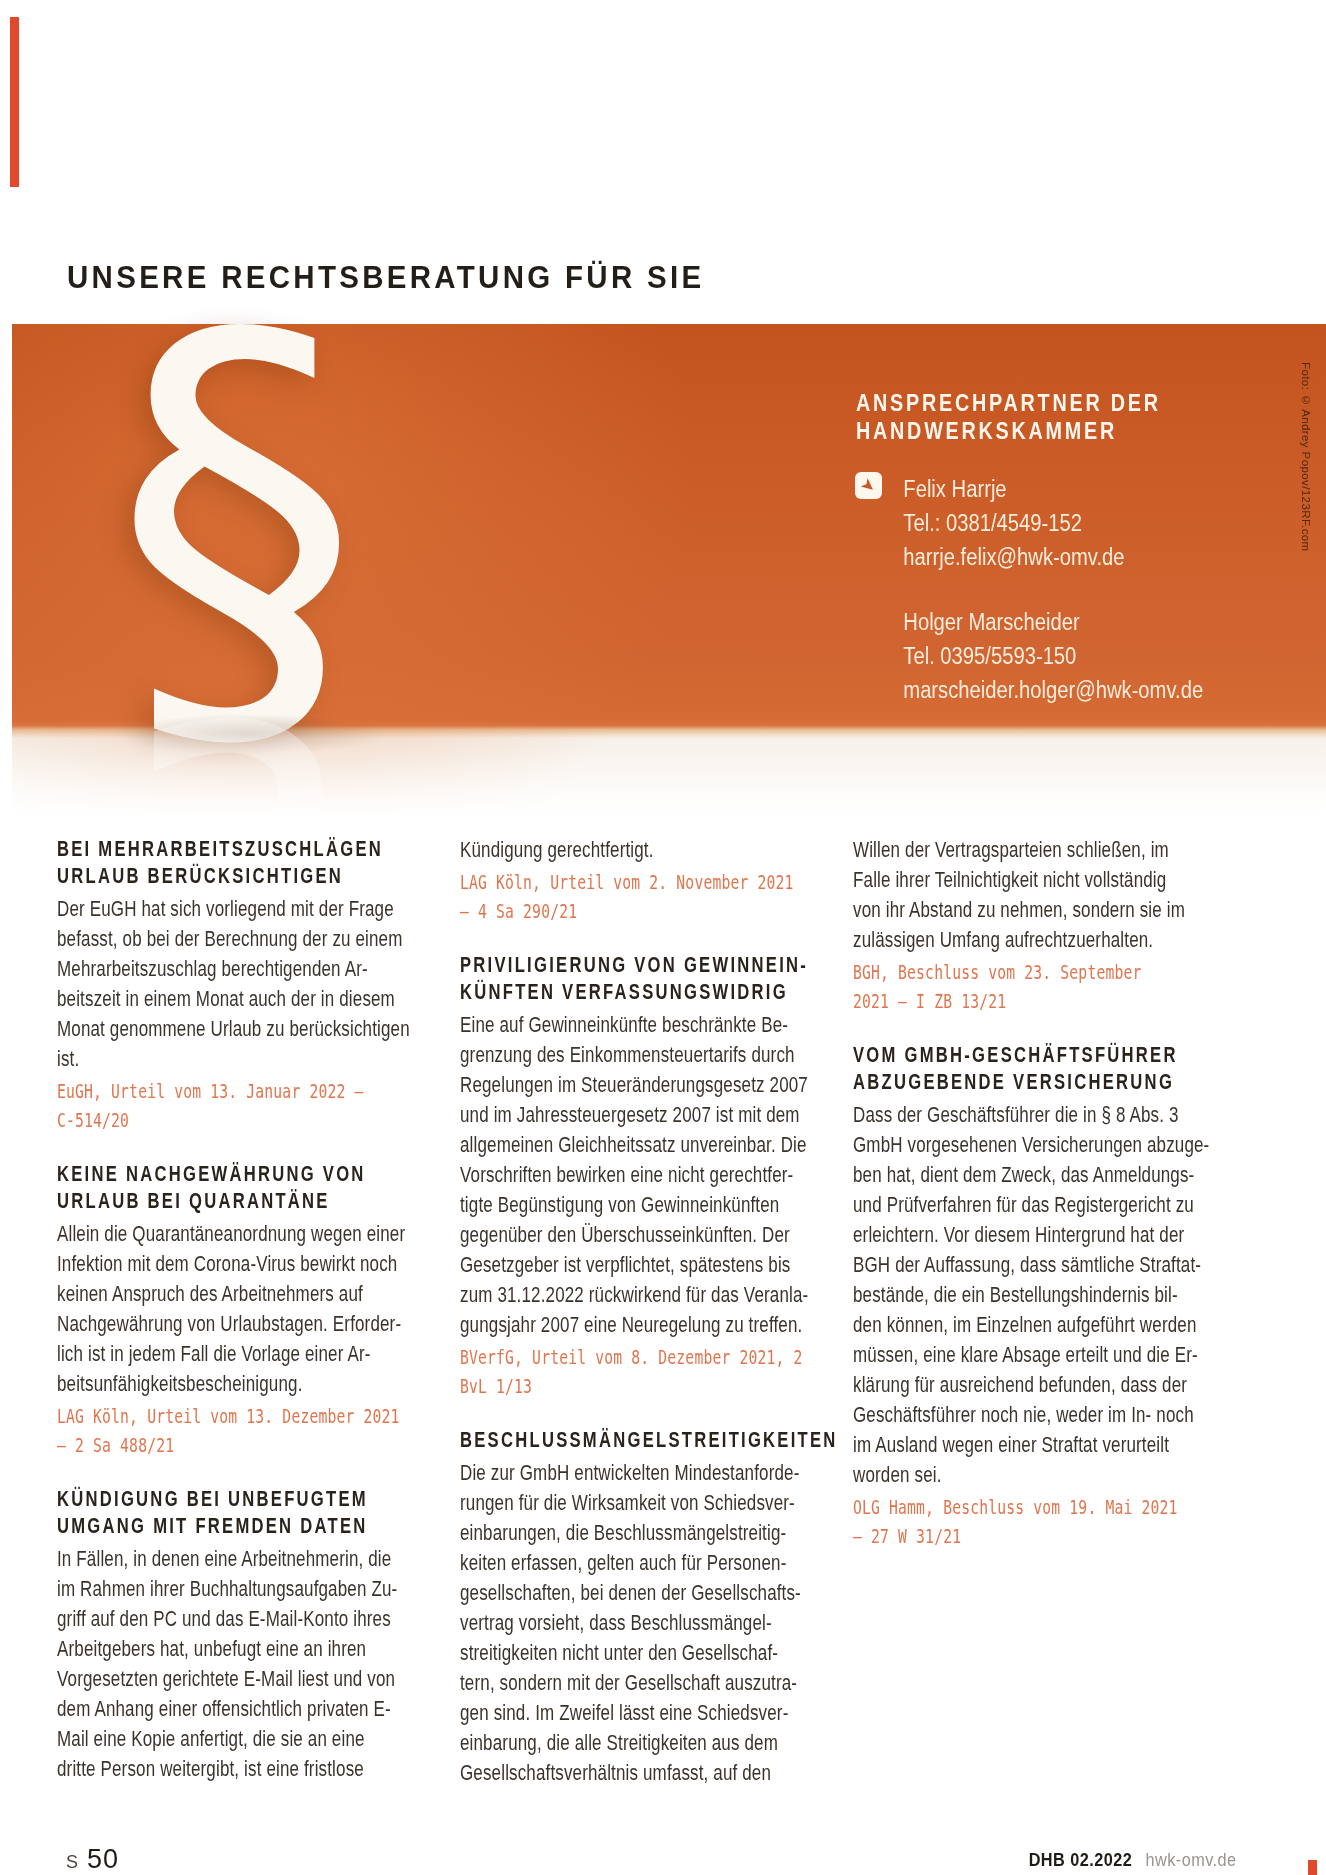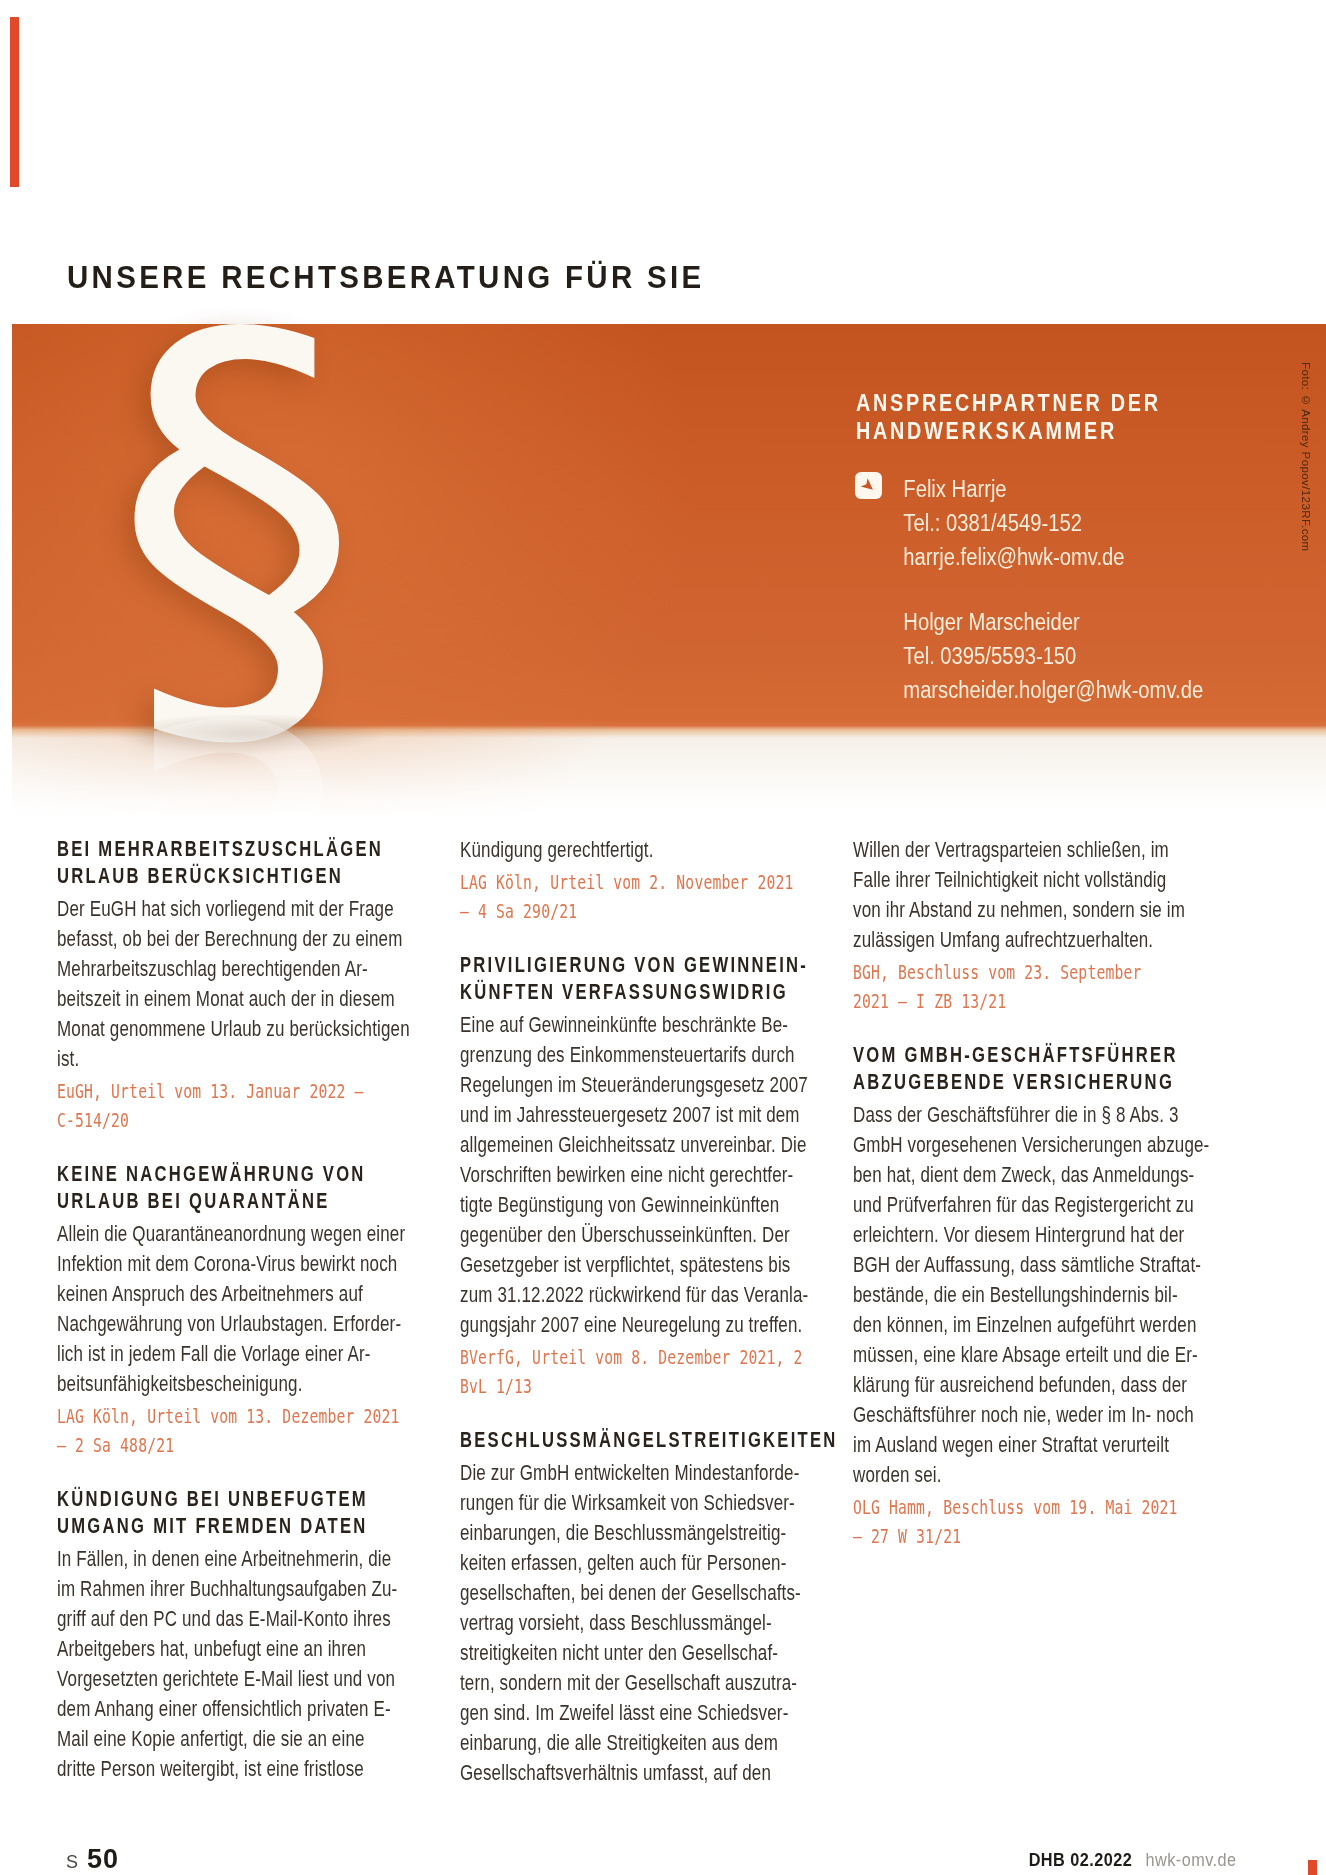--- a/index.html
+++ b/index.html
@@ -52,21 +52,21 @@
   .block.citation{margin-top:3px;margin-bottom:25px;}
   .h-line{font-size:22px;font-weight:800;letter-spacing:3px;line-height:27px;color:#2a231c;
           white-space:nowrap;}
   .b-line{font-size:22.5px;line-height:30px;color:#3b332b;letter-spacing:.2px;white-space:nowrap;}
   .c-line{font-family:"DejaVu Sans Mono",monospace;font-size:19.5px;line-height:29px;
           color:#e0754d;letter-spacing:.2px;white-space:nowrap;}
 
   
   #footer-left{position:absolute;left:66px;top:1827px;display:flex;align-items:baseline;}
   #footer-page-label{font-size:18px;color:#4a453e;letter-spacing:1px;}
-  #footer-page-number{font-size:27px;font-weight:700;color:#1f1b16;margin-left:8px;letter-spacing:1px;}
+  #footer-page-number{font-size:27px;font-weight:400;color:#1f1b16;margin-left:8px;letter-spacing:1px;}
   #footer-right{position:absolute;right:89px;top:1833px;display:flex;align-items:baseline;
                 transform:scaleX(.93);transform-origin:top right;}
   #footer-issue{font-size:17.5px;font-weight:800;color:#1f1b16;letter-spacing:.5px;}
   #footer-site{font-size:17.5px;color:#9a958e;margin-left:14px;letter-spacing:.5px;}
 </style>
 </head>
 <body>
 
 <div id="page">
 

